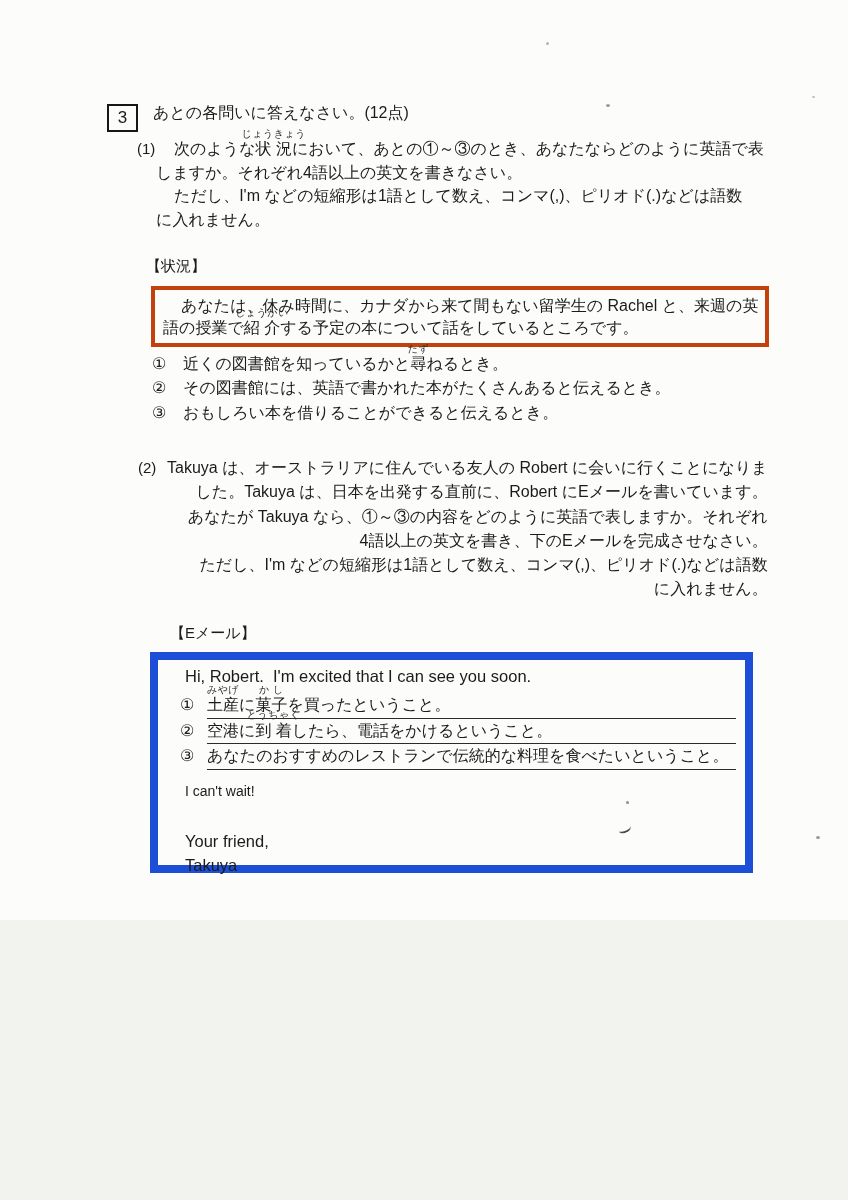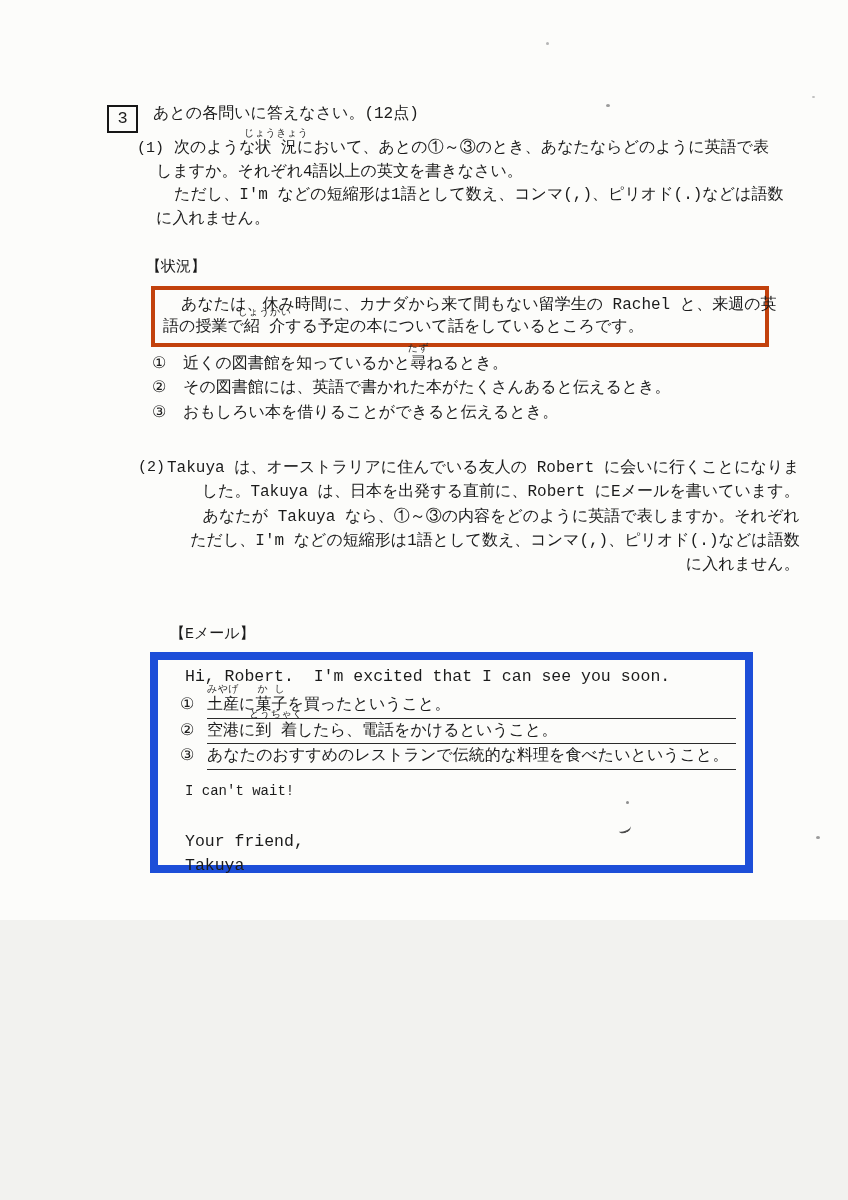--- a/index.html
+++ b/index.html
@@ -1,20 +1,20 @@
 <!DOCTYPE html>
 <html><head>
 <meta charset="utf-8">
 <style>
   html,body{margin:0;padding:0;}
   body{width:848px;height:1200px;background:#f2f2ef;}
   .page{
     position:relative;width:848px;height:920px;overflow:hidden;
     background:#fcfcfa;
-    font-family:Liberation Mono, monospace;
+    font-family:Liberation Sans, sans-serif;
     color:#1b1b1b;
   }
   
   .header{position:absolute;top:103px;left:107px;white-space:nowrap;}
   .qnum-box{
     display:inline-block;width:27px;height:24px;line-height:24px;text-align:center;
     border:2px solid #161616;font-size:17px;vertical-align:-5px;background:#fcfcfa;
   }
   .qtitle{font-size:16px;margin-left:15px;}
   
@@ -101,20 +101,21 @@
       <div class="item-row"><span class="marker">②</span><span class="item-body">その図書館には、英語で書かれた本がたくさんあると伝えるとき。</span></div>
       <div class="item-row"><span class="marker">③</span><span class="item-body">おもしろい本を借りることができると伝えるとき。</span></div>
     </div>
 
   <div class="part" id="part2">
     <span class="part-label">(2)</span>
     <div class="part-lines">
         <div class="doc-line indent">Takuya は、オーストラリアに住んでいる友人の Robert に会いに行くことになりま</div>
         <div class="doc-line">した。Takuya は、日本を出発する直前に、Robert にEメールを書いています。</div>
         <div class="doc-line indent">あなたが Takuya なら、①～③の内容をどのように英語で表しますか。それぞれ</div>
+        <div class="doc-line">4語以上の英文を書き、下のEメールを完成させなさい。</div>
         <div class="doc-line indent">ただし、I'm などの短縮形は1語として数え、コンマ(,)、ピリオド(.)などは語数</div>
         <div class="doc-line">に入れません。</div>
       </div>
   </div>
 
   <div class="section-label" id="email-label">【Eメール】</div>
 
   <div id="email-box">
     <div class="email-greeting">Hi, Robert.  I'm excited that I can see you soon.</div>
     <div class="email-items">

